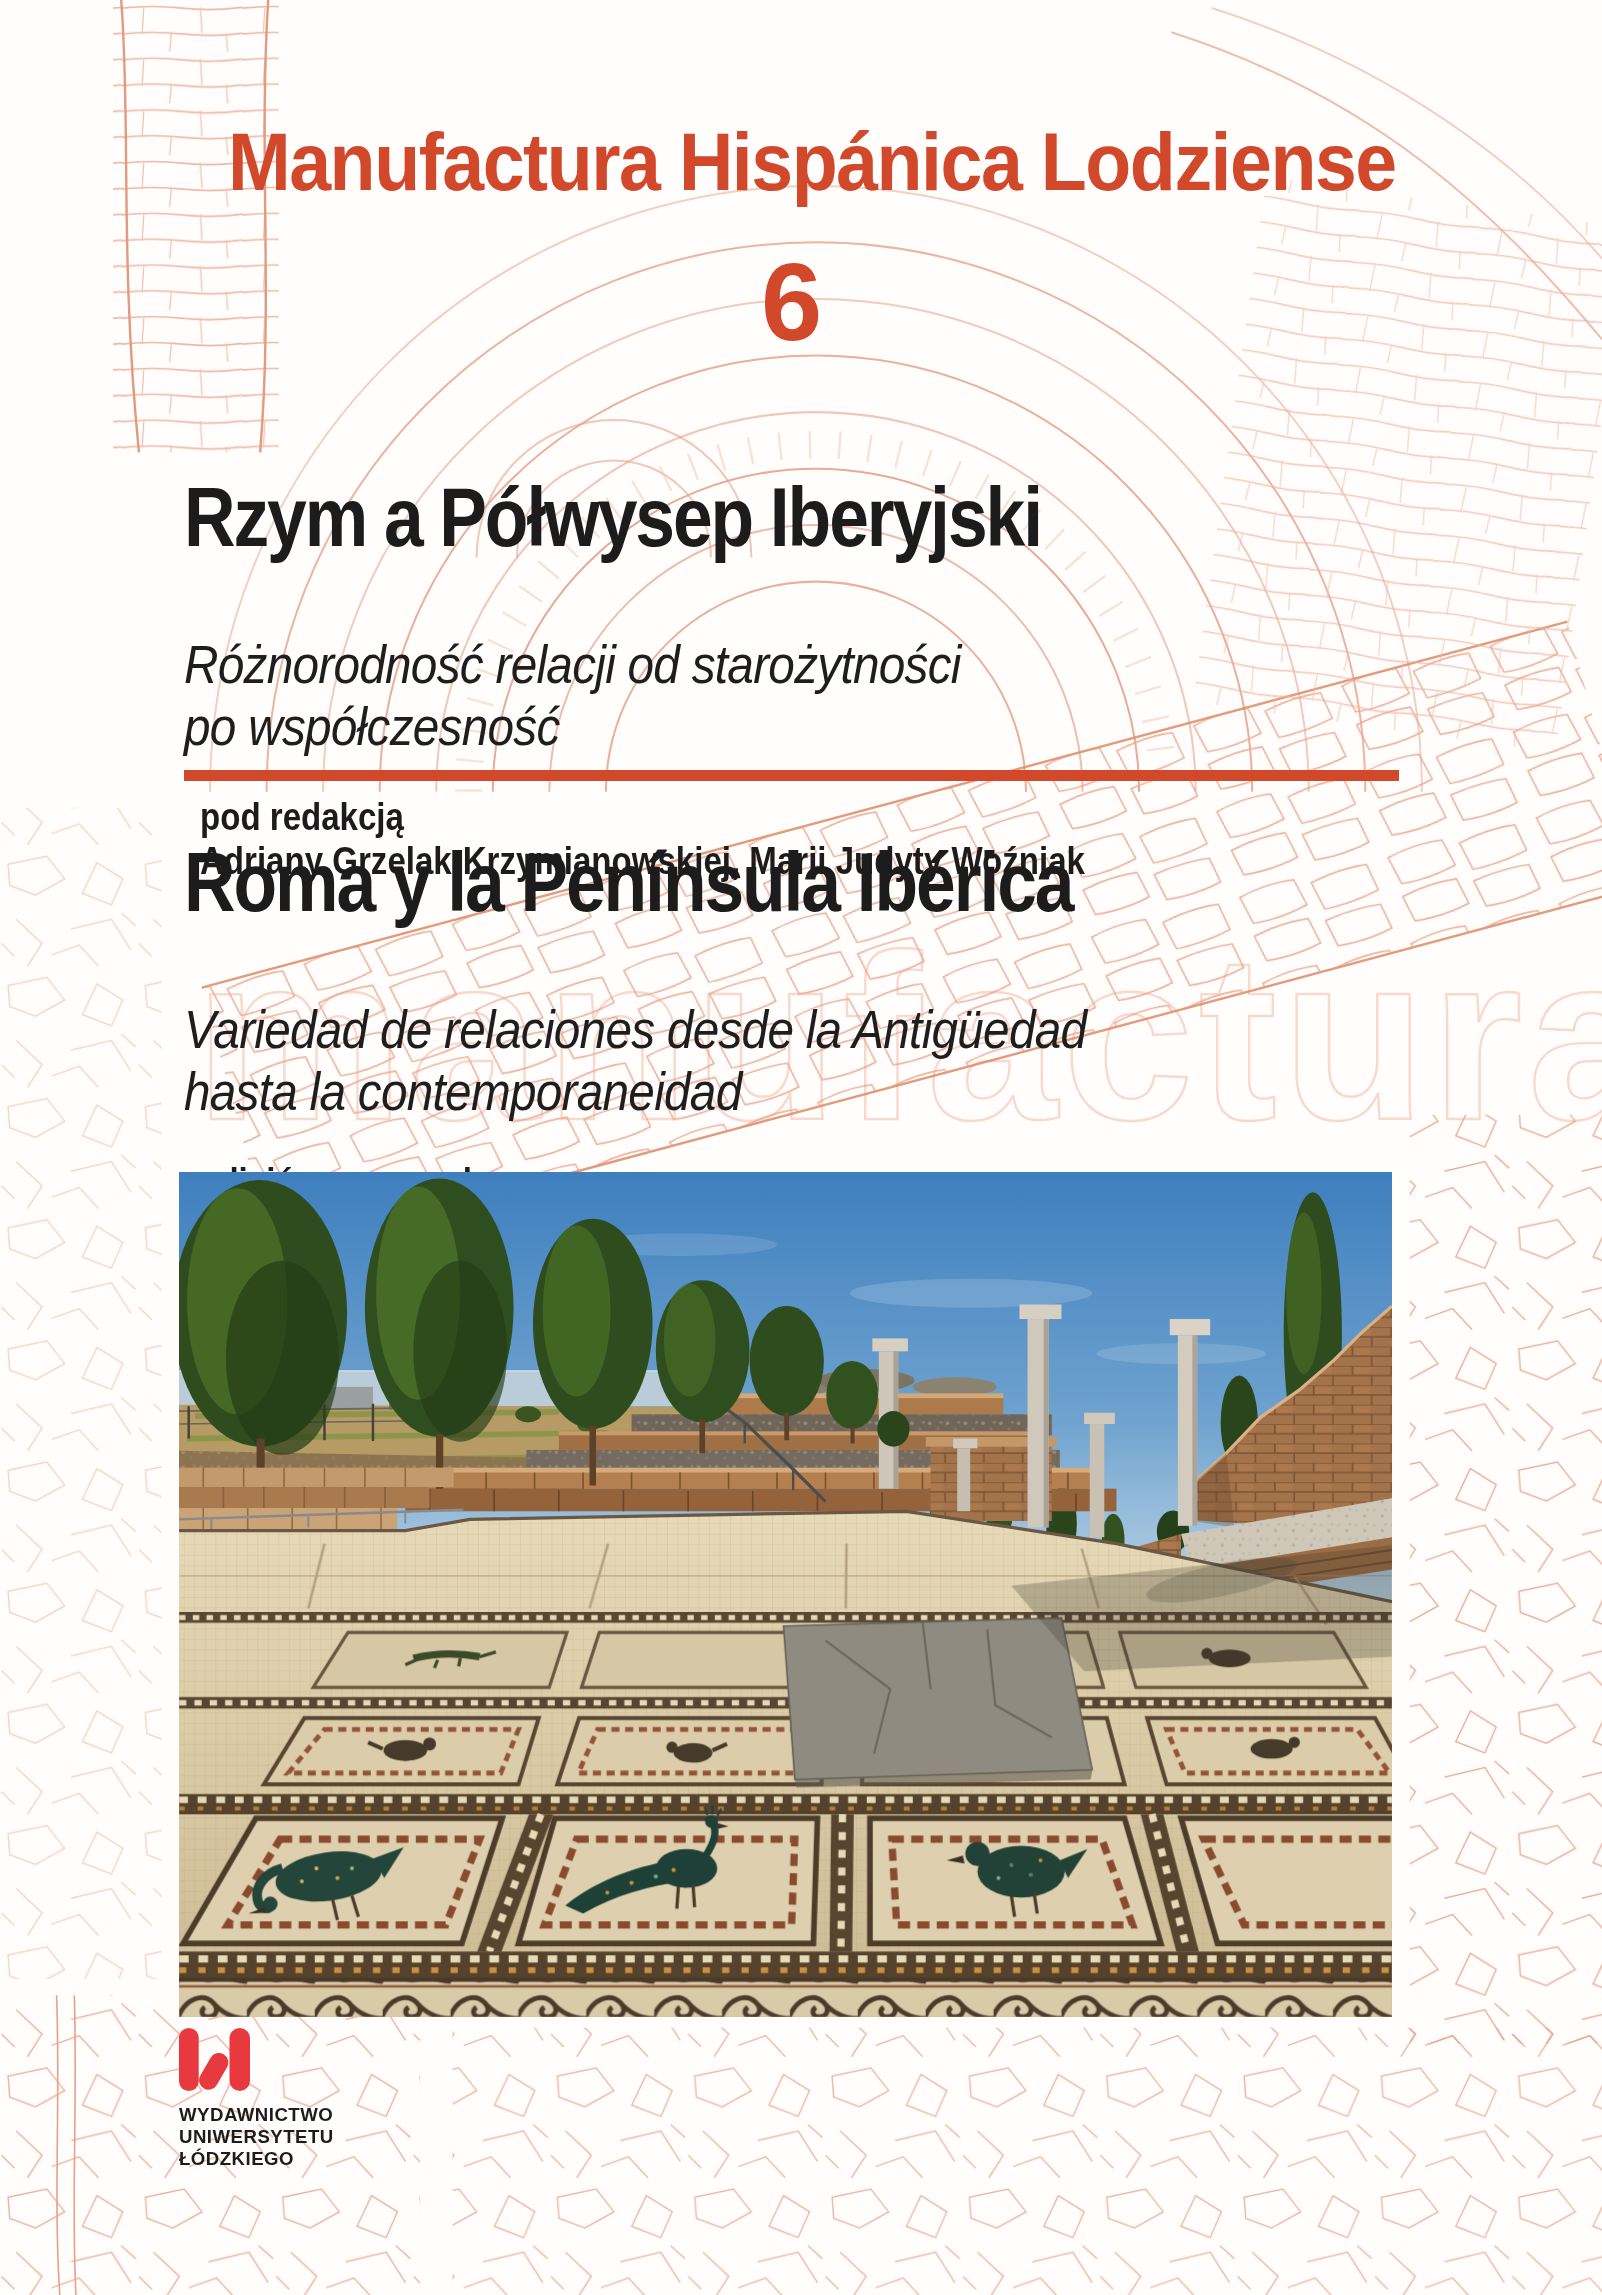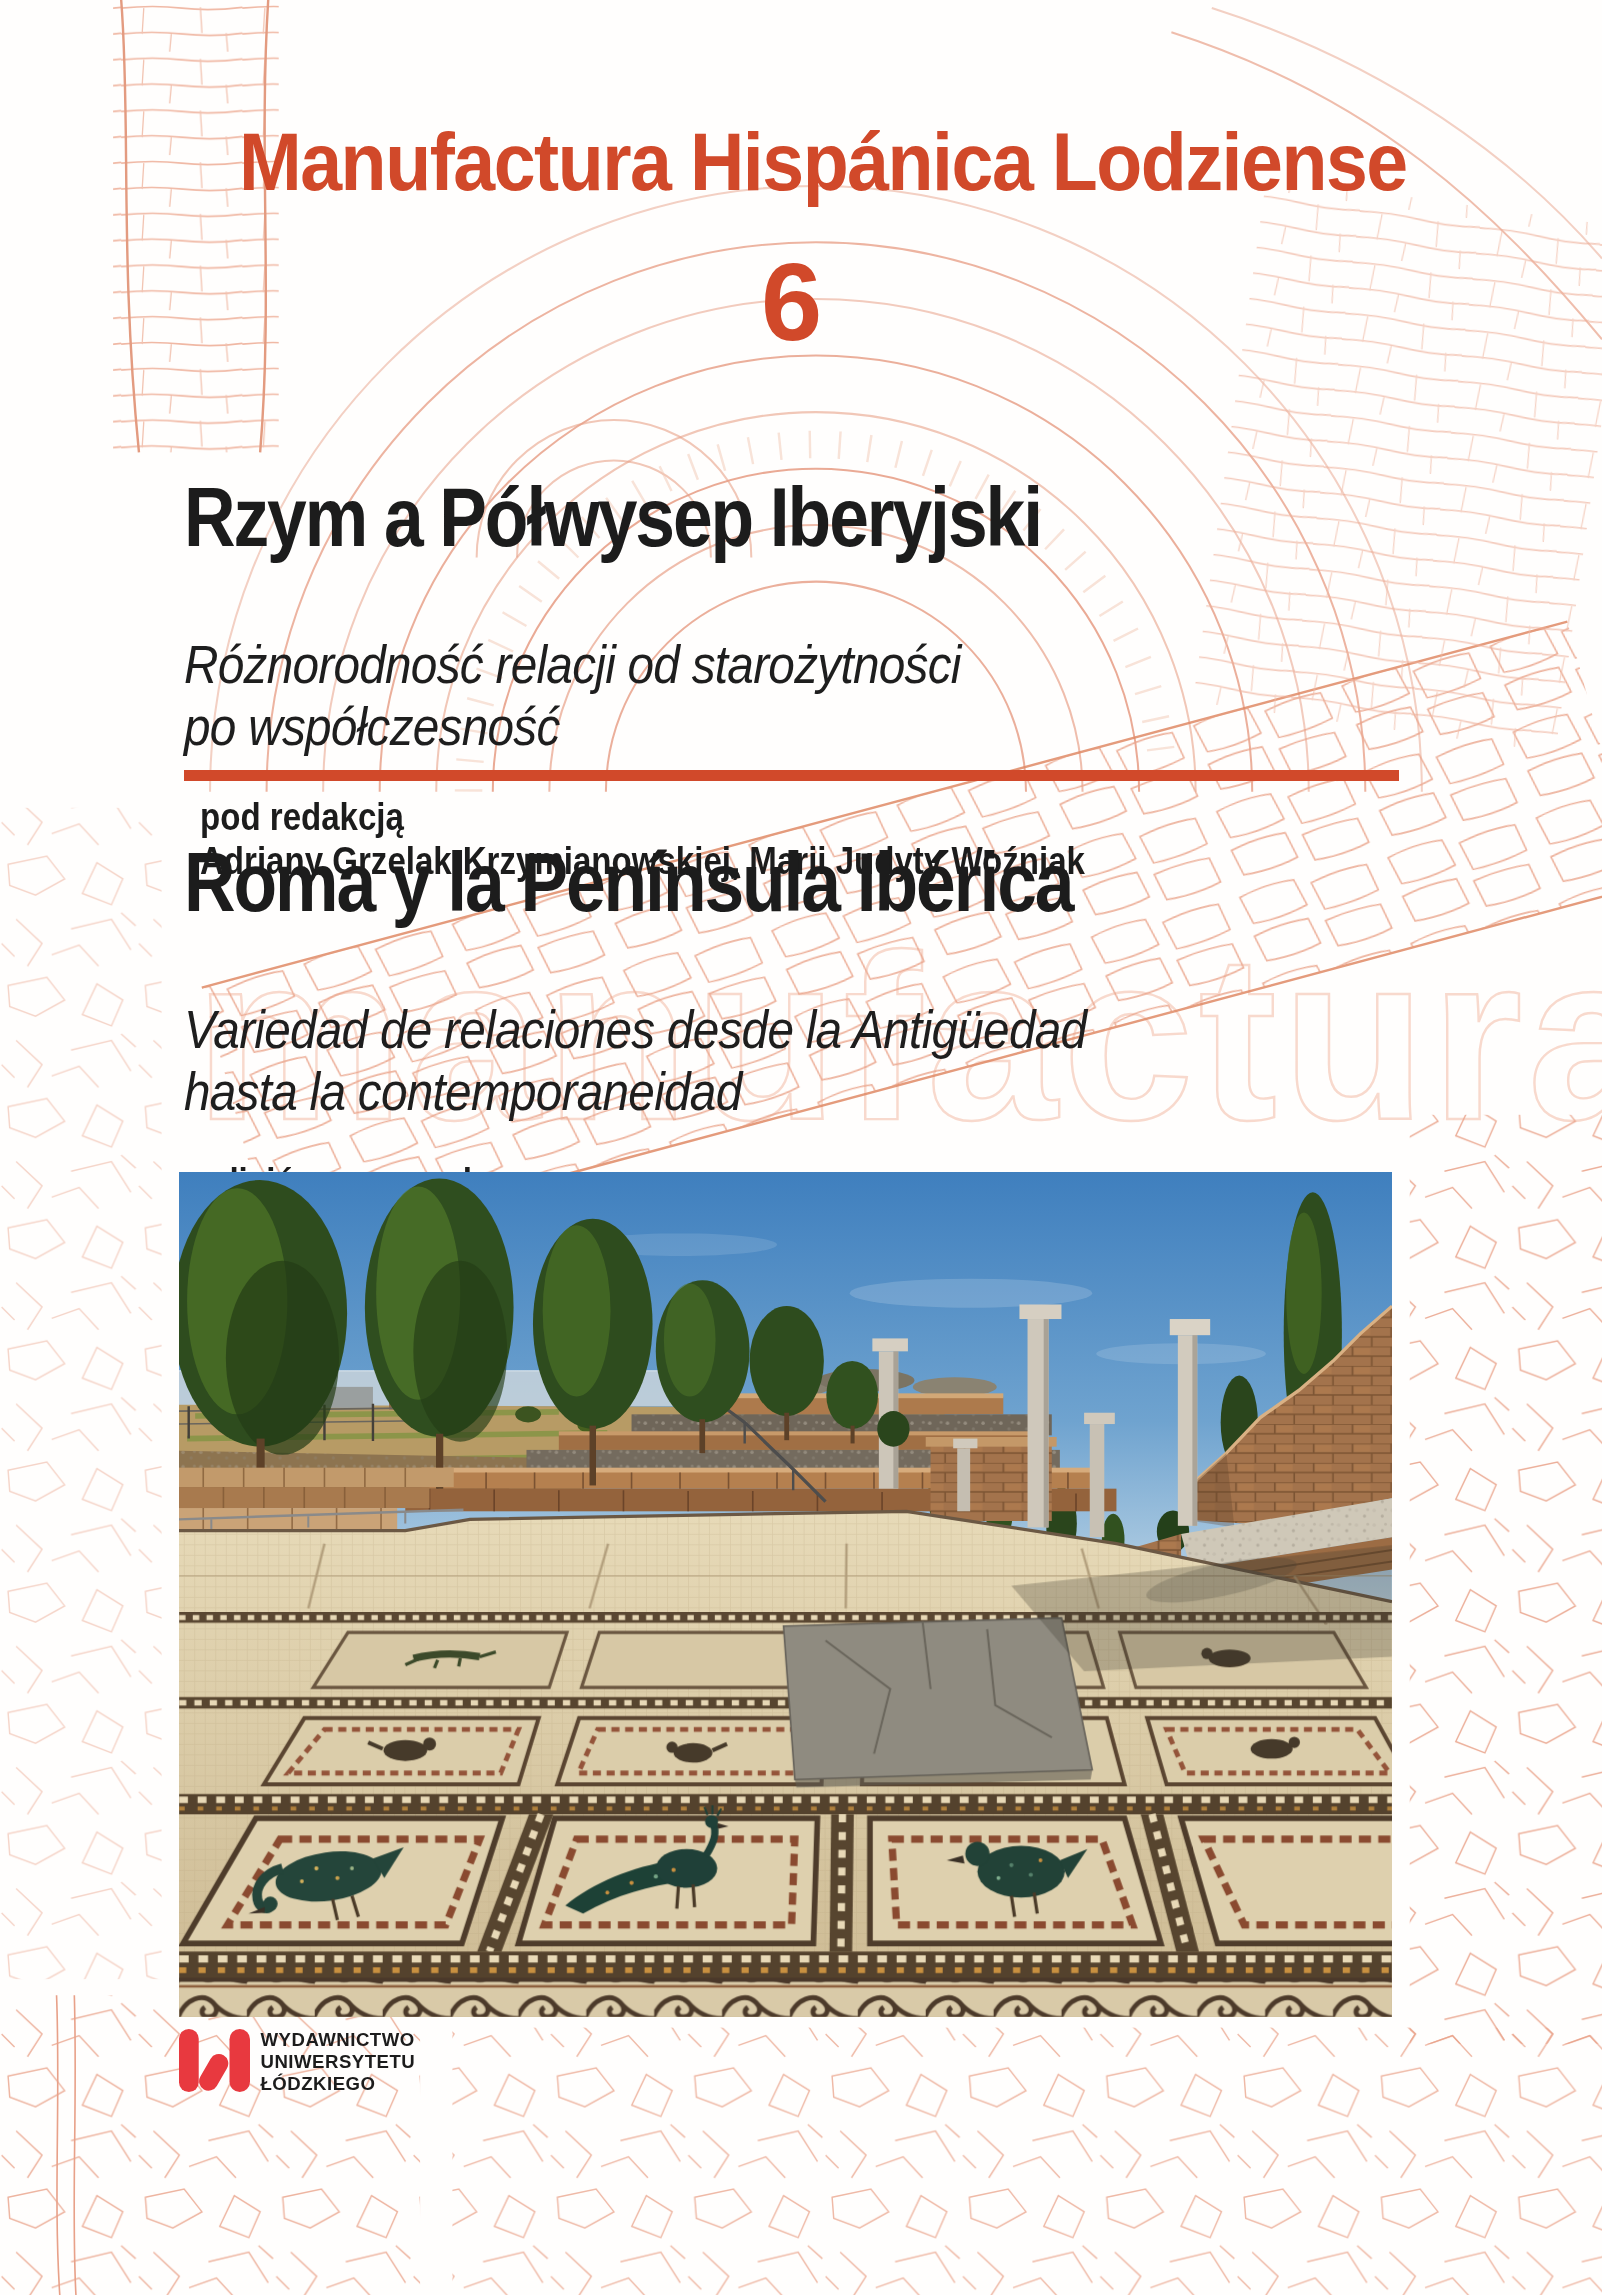--- a/index.html
+++ b/index.html
@@ -2,39 +2,39 @@
 <html style="font-size:13px"><head>
 <meta charset="utf-8">
 <style>
   html,body{margin:0;padding:0;background:#ffffff;}
   body{width:1602px;height:2295px;position:relative;font-family:"Liberation Sans","DejaVu Sans",sans-serif;}
   .page{position:absolute;left:0;top:0;width:1602px;height:2295px;overflow:hidden;background:#fffefd;}
   .bg-sketch{position:absolute;left:0;top:0;width:1602px;height:2295px;}
 
   .content{position:absolute;left:184px;top:0;width:1215px;height:2295px;}
 
-  .series-head{position:absolute;left:11px;top:120px;width:1215px;text-align:center;color:#d1492a;}
+  .series-head{position:absolute;left:0;top:120px;width:1215px;text-align:center;color:#d1492a;}
   .series-title{font-size:81px;font-weight:700;letter-spacing:-1.6px;line-height:1.05;white-space:nowrap;display:inline-block;transform:scaleX(.93);transform-origin:50% 50%;}
   .series-number{position:absolute;left:0;top:247px;width:1215px;text-align:center;color:#d1492a;font-size:110px;font-weight:700;line-height:1;}
 
   .lang-block{position:absolute;left:0;width:1215px;color:#1c1c1c;}
   .block-pl{top:420px;}
   .block-es{top:785px;}
   .main-title{font-size:83px;font-weight:700;letter-spacing:-2.4px;line-height:1;white-space:nowrap;display:inline-block;transform:scaleX(.86);transform-origin:0 50%;}
   .subtitle{margin-top:19.4px;font-size:53px;font-weight:400;letter-spacing:-0.8px;line-height:1.17;color:#1e1e1e;font-style:italic;}
   .subtitle .line{display:block;white-space:nowrap;transform:scaleX(.9);transform-origin:0 50%;}
   .editors{margin-top:37px;font-size:38px;font-weight:700;line-height:1.16;margin-left:16px;}
   .editors .line{display:block;white-space:nowrap;transform:scaleX(.87);transform-origin:0 50%;}
 
   .rule{position:absolute;left:0;top:770px;width:1215px;height:10.5px;background:#d1492a;}
 
   .cover-photo{position:absolute;left:179px;top:1172px;width:1213px;height:845px;}
   .cover-photo svg{display:block;width:100%;height:100%;}
 
-  .publisher{position:absolute;left:179px;top:2027px;display:flex;align-items:center;gap:10.5px;}
+  .publisher{position:absolute;left:179px;top:2027px;display:flex;align-items:flex-start;gap:10.5px;flex-direction:column;}
   .logo-mark{width:71px;height:65px;flex:0 0 auto;}
   .publisher-name{color:#1c1c1c;font-size:18.6px;font-weight:700;line-height:22px;letter-spacing:0.5px;padding-top:1.6px;}
   .publisher-name .line{display:block;white-space:nowrap;}
 </style>
 </head>
 <body>
 
 <div class="page">
 
   <svg class="bg-sketch" viewBox="0 0 1983 2841" preserveAspectRatio="none">

